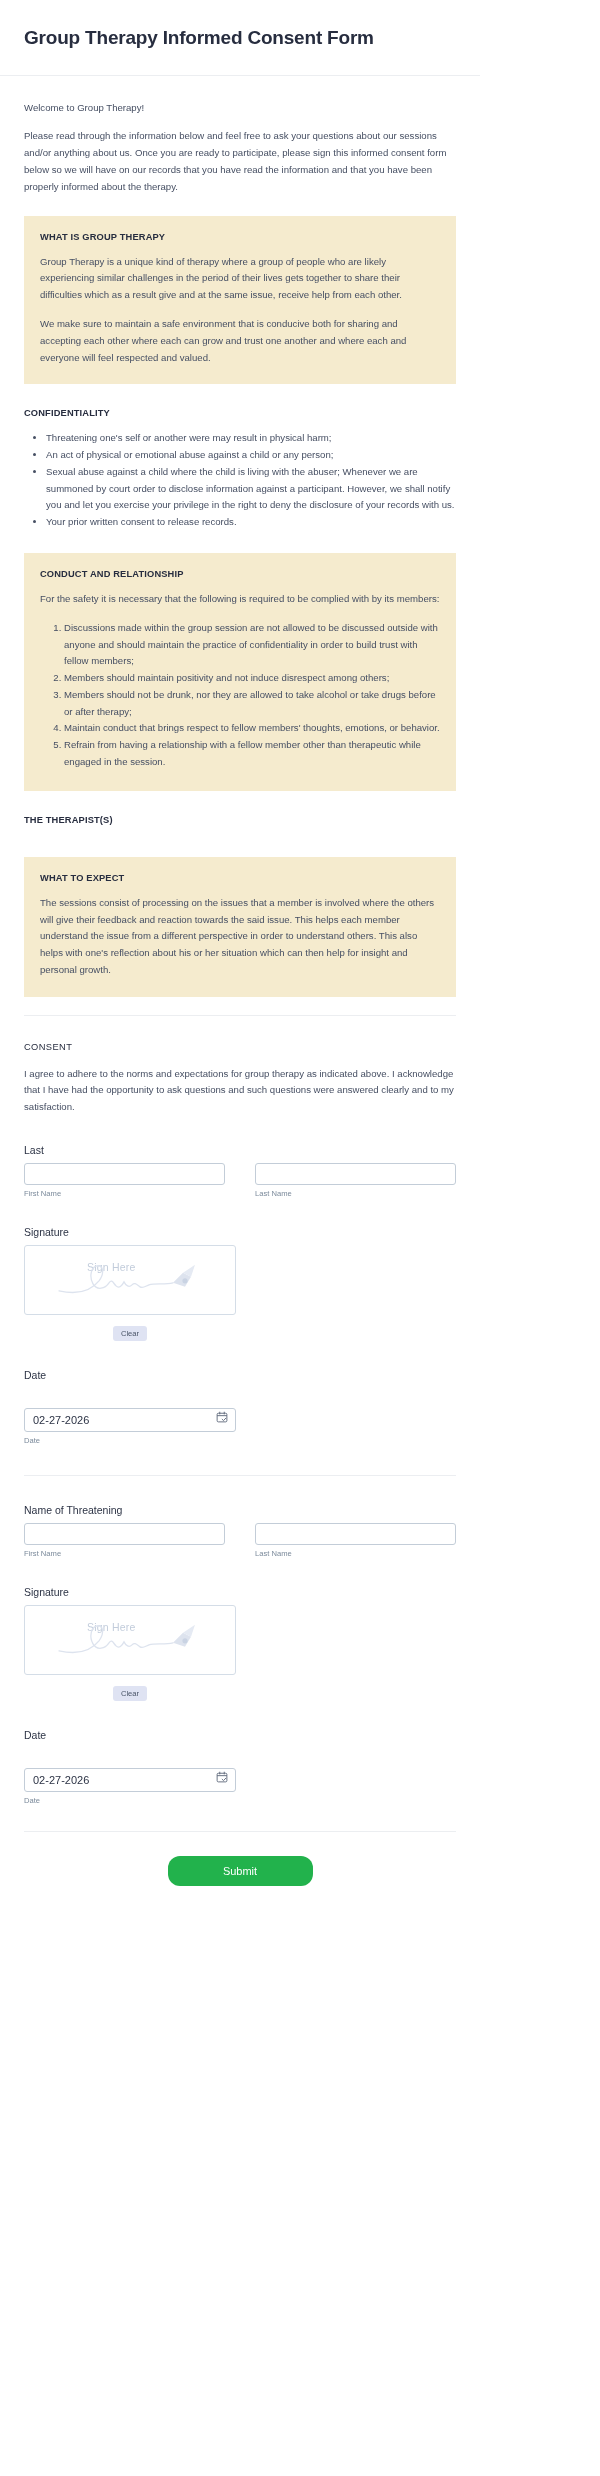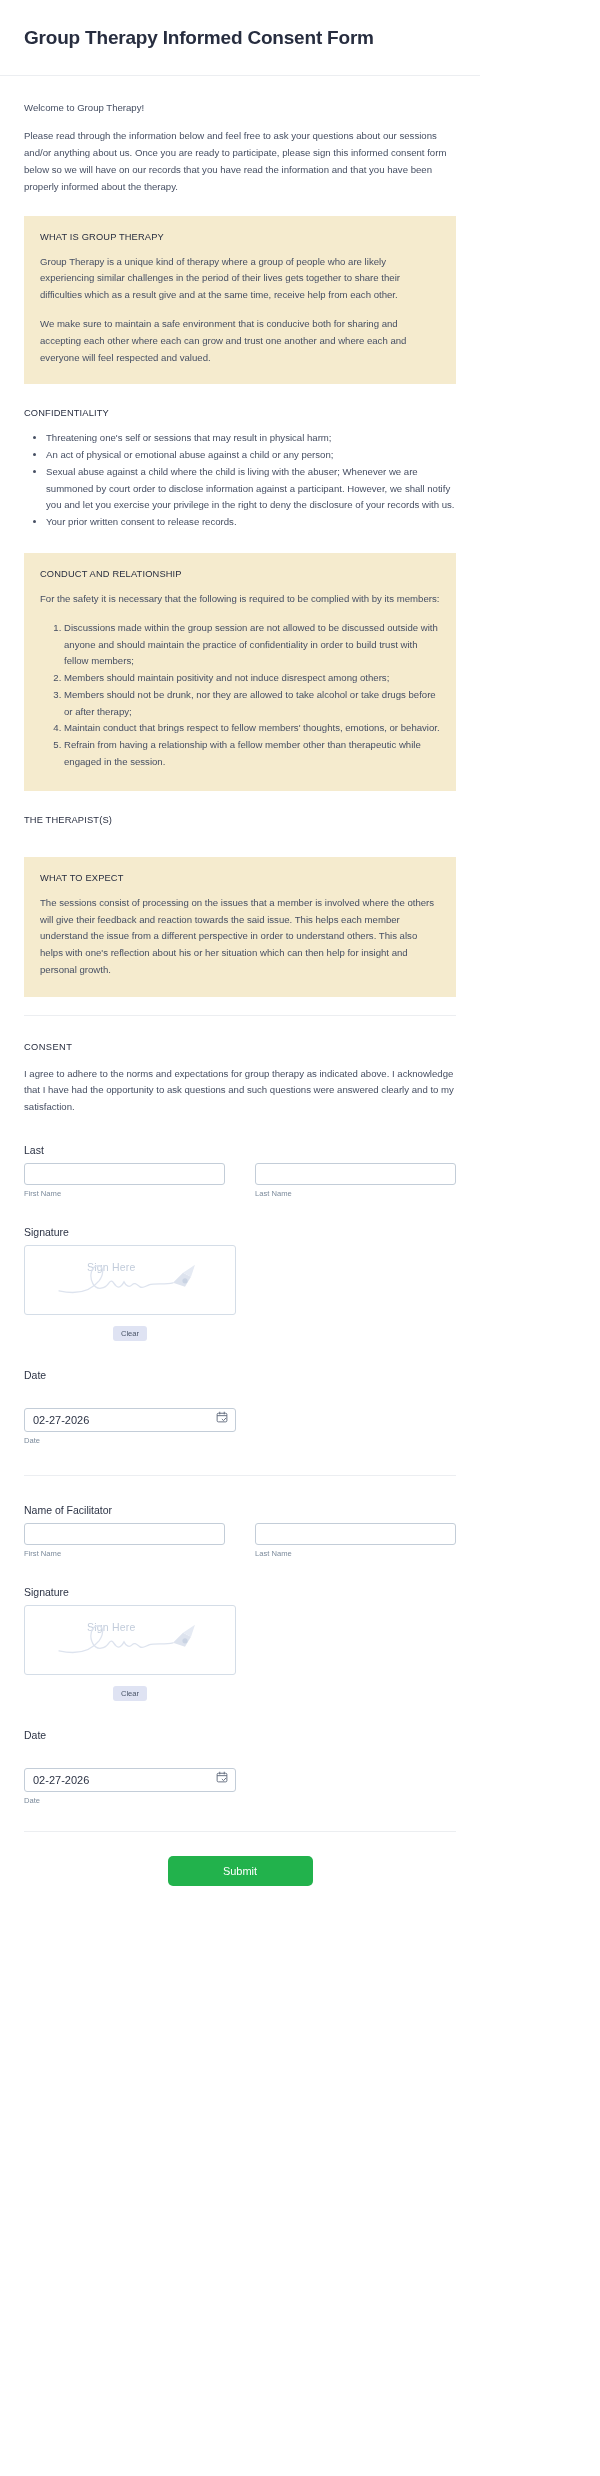--- a/index.html
+++ b/index.html
@@ -47,21 +47,21 @@
     background: #f5ebce;
     padding: 16px 16px 18px 16px;
     margin: 6px 0 18px 0;
   }
   .panel .sec-head { margin-top: 0; }
 
   .plain-sec { padding: 6px 0 10px 0; margin-bottom: 10px; }
 
   .sec-head {
     font-size: 9.3px;
-    font-weight: normal;
+    font-weight: bold;
     letter-spacing: 0.15px;
     color: #272d3f;
     margin: 0 0 12px 0;
     text-transform: none;
   }
 
   ul.bullets, ol.numbers {
     margin: 0 0 2px 0;
     padding-left: 22px;
   }
@@ -189,21 +189,21 @@
     border: 0; border-top: 1px solid #eceef1;
     margin: 26px 0 0 0;
   }
 
   
   .submit-area { text-align: center; padding: 24px 0 30px 0; }
   .submit-btn {
     background: #22b24c;
     color: #ffffff;
     border: 0;
-    border-radius: 5px;
+    border-radius: 12px;
     font-family: "Liberation Sans", sans-serif;
     font-size: 11px;
     padding: 9px 0;
     width: 145px;
     cursor: pointer;
   }
 </style>
 </head>
 <body>
 
@@ -215,28 +215,28 @@
 
   <div class="form-body">
 
     <div class="intro-block">
       <p class="para">Welcome to Group Therapy!</p>
       <p class="para">Please read through the information below and feel free to ask your questions about our sessions and/or anything about us. Once you are ready to participate, please sign this informed consent form below so we will have on our records that you have read the information and that you have been properly informed about the therapy.</p>
     </div>
 
     <div class="panel">
       <div class="sec-head">WHAT IS GROUP THERAPY</div>
-      <p class="para">Group Therapy is a unique kind of therapy where a group of people who are likely experiencing similar challenges in the period of their lives gets together to share their difficulties which as a result give and at the same time, receive help from each other.</p>
+      <p class="para">Group Therapy is a unique kind of therapy where a group of people who are likely experiencing similar challenges in the period of their lives gets together to share their difficulties which as a result give and at the same issue, receive help from each other.</p>
       <p class="para">We make sure to maintain a safe environment that is conducive both for sharing and accepting each other where each can grow and trust one another and where each and everyone will feel respected and valued.</p>
     </div>
 
     <div class="plain-sec">
       <div class="sec-head">CONFIDENTIALITY</div>
       <ul class="bullets">
-        <li>Threatening one's self or sessions that may result in physical harm;</li>
+        <li>Threatening one's self or another were may result in physical harm;</li>
         <li>An act of physical or emotional abuse against a child or any person;</li>
         <li>Sexual abuse against a child where the child is living with the abuser; Whenever we are summoned by court order to disclose information against a participant. However, we shall notify you and let you exercise your privilege in the right to deny the disclosure of your records with us.</li>
         <li>Your prior written consent to release records.</li>
       </ul>
     </div>
 
     <div class="panel">
       <div class="sec-head">CONDUCT AND RELATIONSHIP</div>
       <p class="para">For the safety it is necessary that the following is required to be complied with by its members:</p>
       <ol class="numbers">
@@ -313,21 +313,21 @@
             <path d="M8.2 11 L10 12.8 L13 9.6" stroke="#5b6578" stroke-width="1.2" stroke-linecap="round" stroke-linejoin="round"></path>
           </svg>
         </span>
         <span class="sub-label">Date</span>
       </div>
     </div>
 
     <hr class="section-sep">
 
     <div class="field-group">
-      <label class="field-label">Name of Facilitator</label>
+      <label class="field-label">Name of Threatening</label>
       <div class="name-row">
         <div class="name-col">
           <input class="txt-input" type="text" value="" style="">
           <span class="sub-label">First Name</span>
         </div>
         <div class="name-col">
           <input class="txt-input" type="text" value="" style="">
           <span class="sub-label">Last Name</span>
         </div>
       </div>

